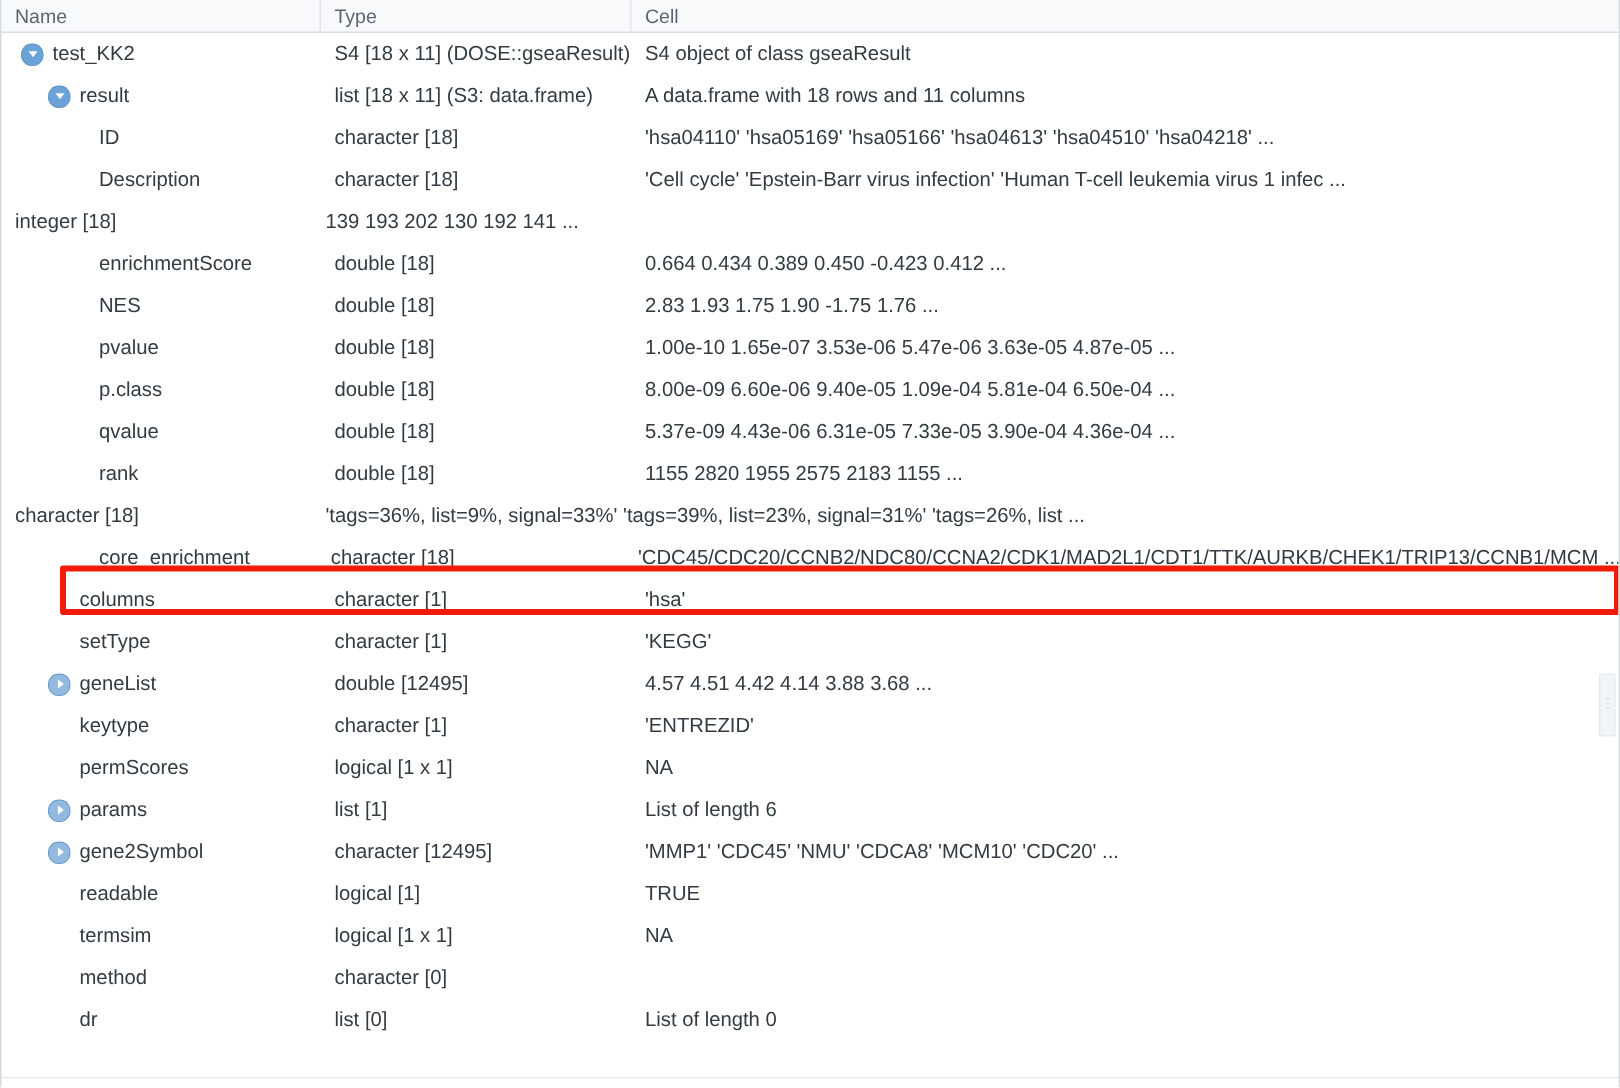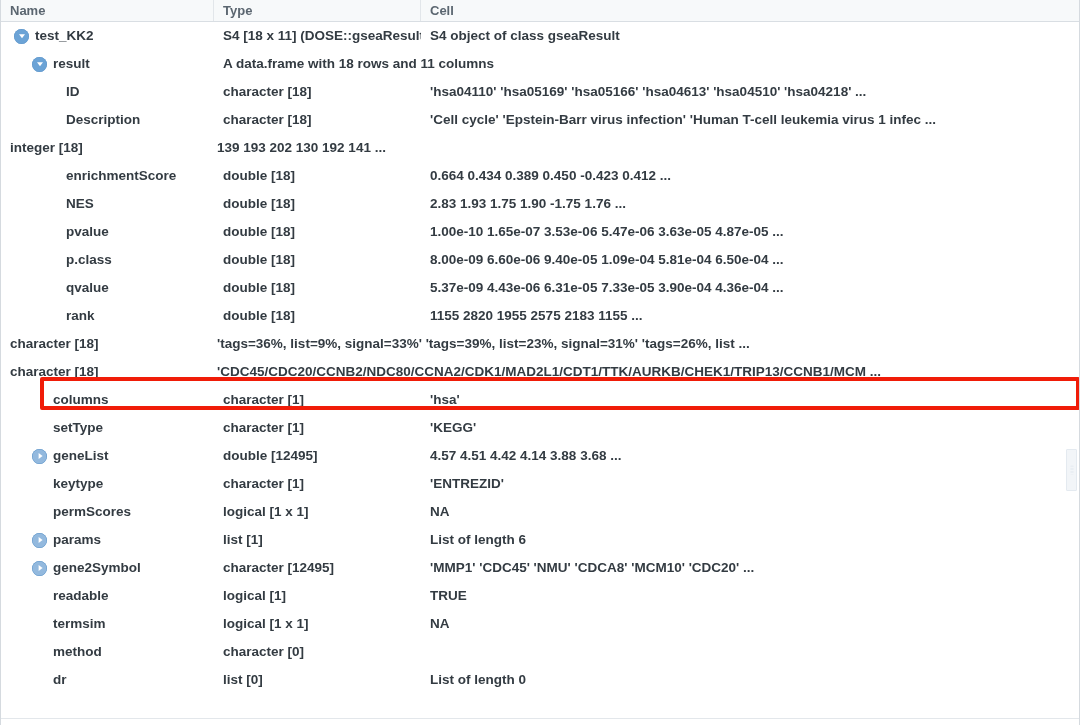--- a/index.html
+++ b/index.html
@@ -14,21 +14,20 @@
   }
   #app {
     position: relative;
     width: 1080px;
     height: 725px;
     background: #ffffff;
     overflow: hidden;
     box-sizing: border-box;
     border-left: 1px solid #d5dadf;
     border-right: 1px solid #d5dadf;
-    font-weight: bold;
   }
 
   
   .grid-header {
     position: relative;
     display: flex;
     height: 22px;
     background: #f7f9fa;
     border-bottom: 1px solid #d9dee3;
     box-sizing: border-box;
@@ -202,20 +201,21 @@
         <div class="cell col-type">S4 [18 x 11] (DOSE::gseaResult)</div>
         <div class="cell col-value">S4 object of class gseaResult</div>
       </div>
       <div class="row lvl1">
         <div class="cell col-name">
           <div class="name-inner">
             <span class="toggle open"></span>
             <span class="name-label">result</span>
           </div>
         </div>
+        <div class="cell col-type">list [18 x 11] (S3: data.frame)</div>
         <div class="cell col-value">A data.frame with 18 rows and 11 columns</div>
       </div>
       <div class="row lvl2 no-toggle">
         <div class="cell col-name">
           <div class="name-inner">
             <span class="name-label">ID</span>
           </div>
         </div>
         <div class="cell col-type">character [18]</div>
         <div class="cell col-value">'hsa04110' 'hsa05169' 'hsa05166' 'hsa04613' 'hsa04510' 'hsa04218' ...</div>
@@ -285,20 +285,25 @@
           </div>
         </div>
         <div class="cell col-type">double [18]</div>
         <div class="cell col-value">1155 2820 1955 2575 2183 1155 ...</div>
       </div>
       <div class="row lvl2 no-toggle">
         <div class="cell col-type">character [18]</div>
         <div class="cell col-value">'tags=36%, list=9%, signal=33%' 'tags=39%, list=23%, signal=31%' 'tags=26%, list ...</div>
       </div>
       <div class="row lvl2 no-toggle">
+        <div class="cell col-name">
+          <div class="name-inner">
+            <span class="name-label">core_enrichment</span>
+          </div>
+        </div>
         <div class="cell col-type">character [18]</div>
         <div class="cell col-value">'CDC45/CDC20/CCNB2/NDC80/CCNA2/CDK1/MAD2L1/CDT1/TTK/AURKB/CHEK1/TRIP13/CCNB1/MCM ...</div>
       </div>
       <div class="row lvl1 no-toggle">
         <div class="cell col-name">
           <div class="name-inner">
             <span class="name-label">columns</span>
           </div>
         </div>
         <div class="cell col-type">character [1]</div>

